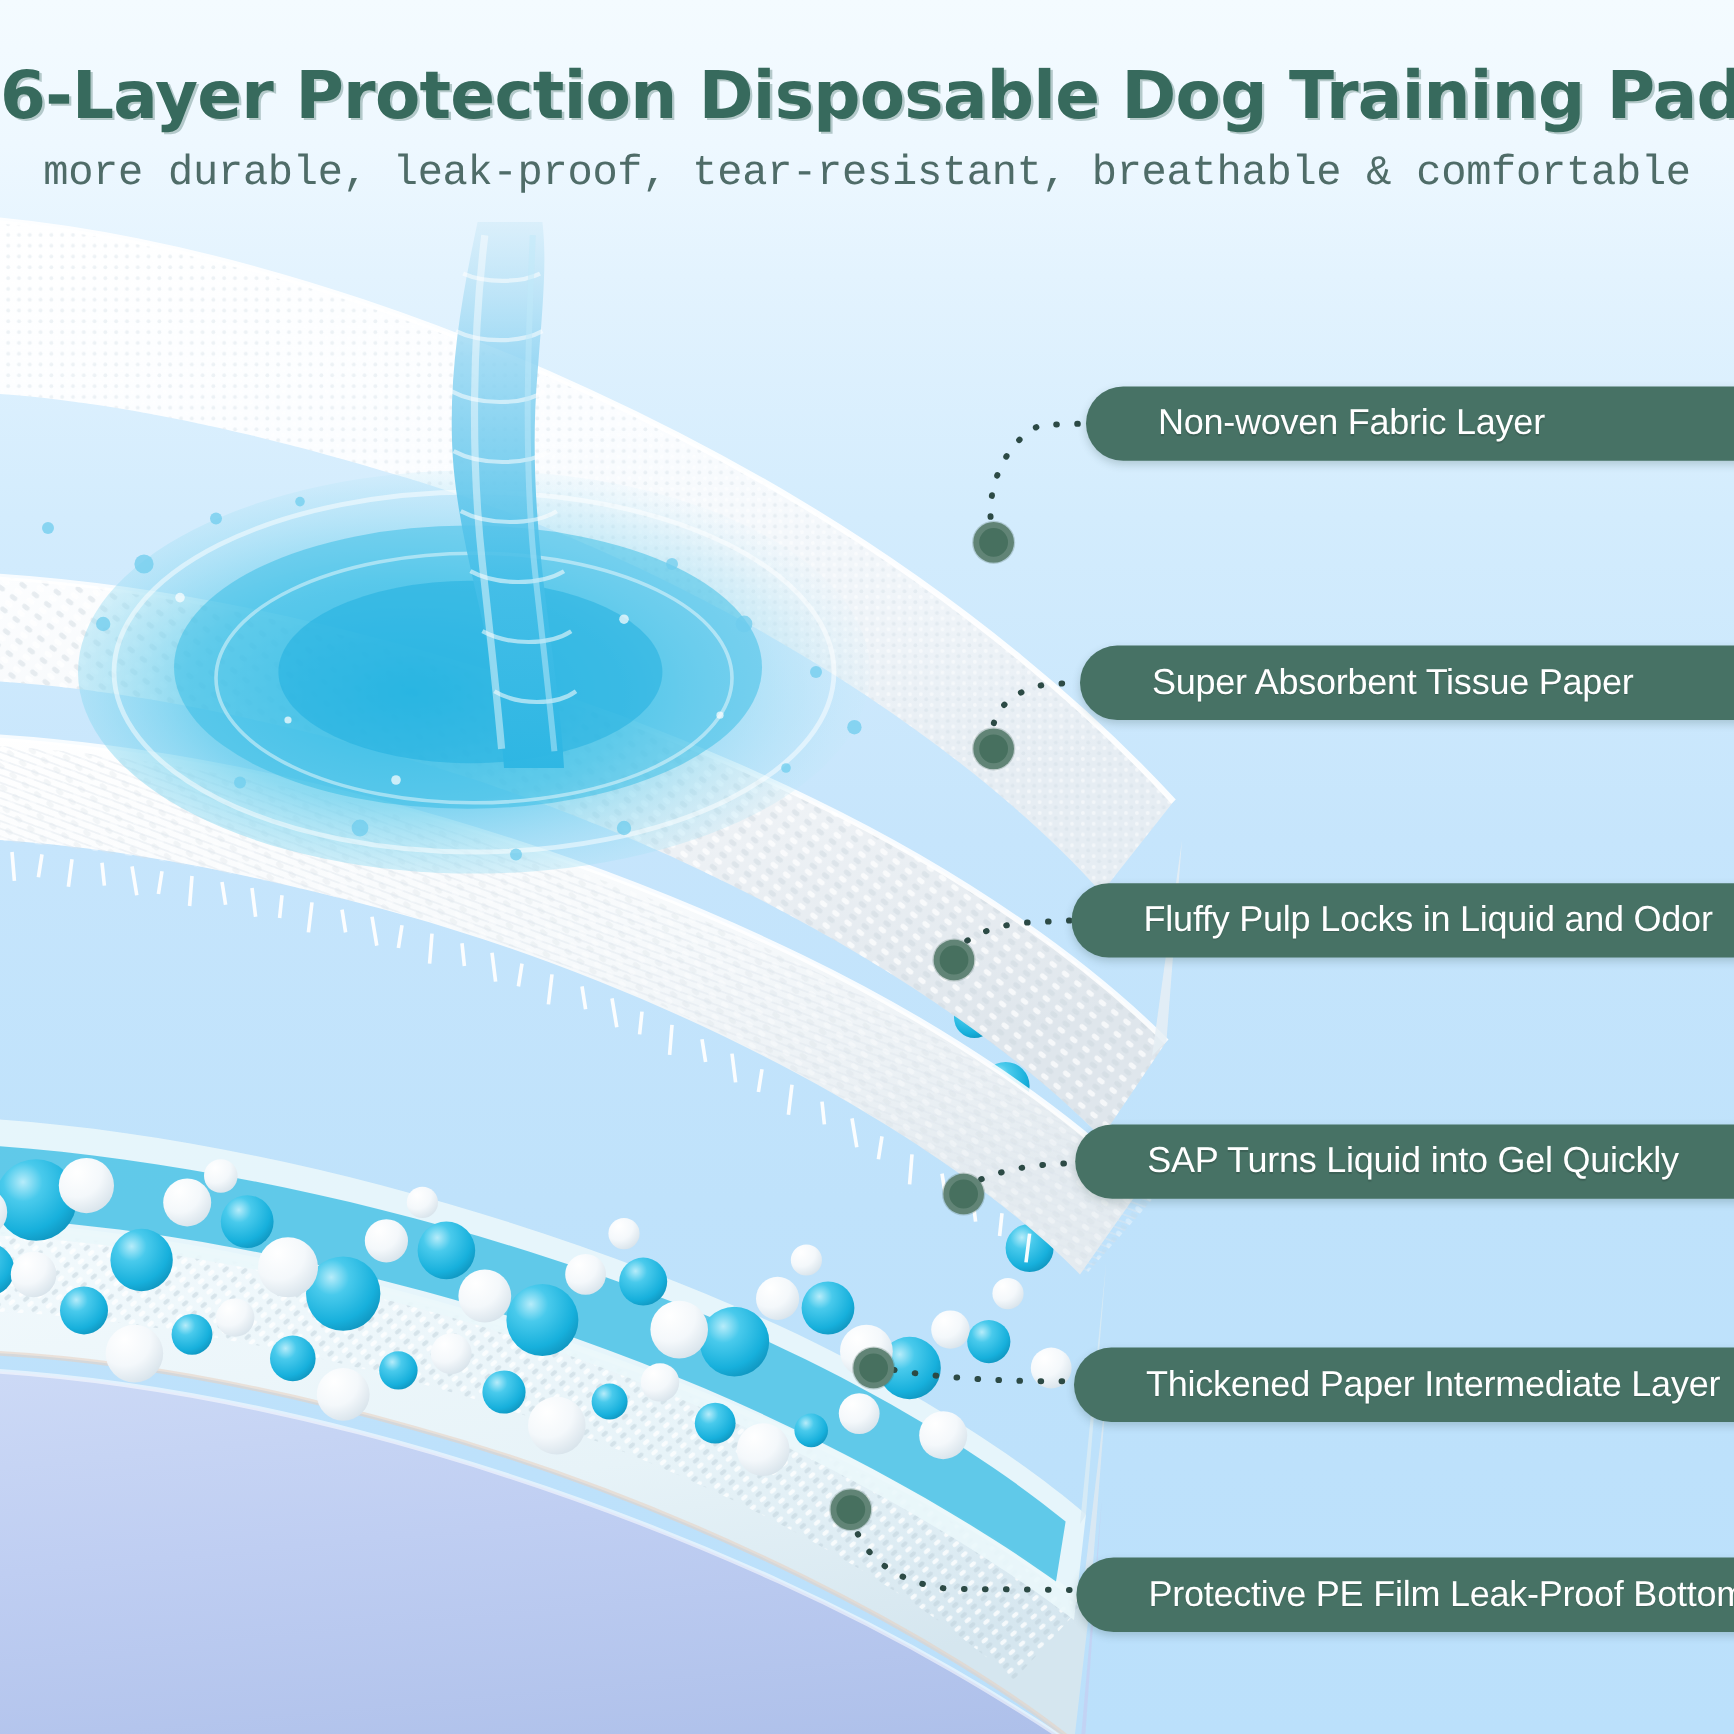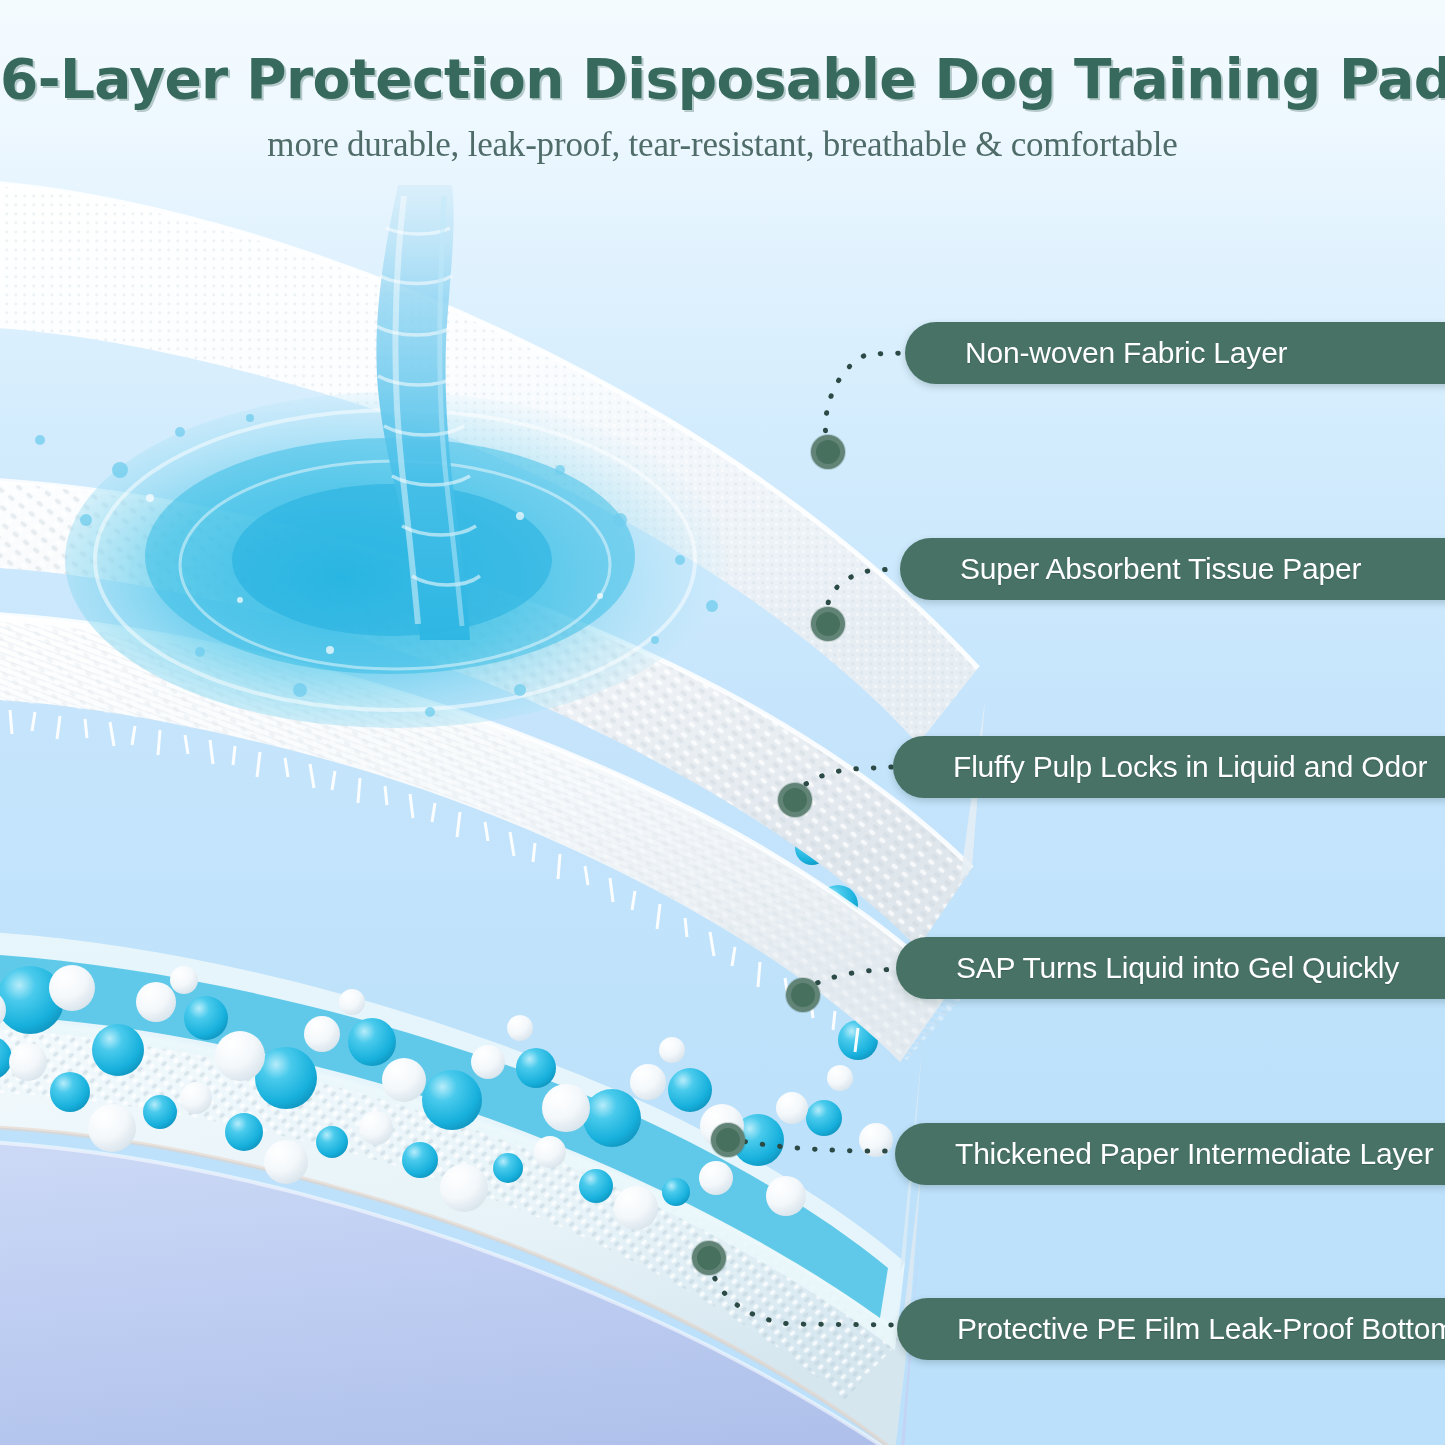--- a/index.html
+++ b/index.html
@@ -40,21 +40,21 @@
     line-height:1.0;
     letter-spacing:-0.6px;
     color:#376a5d;
     padding-top:52px;
     text-shadow:
        2px 2px 0 rgba(40,90,80,.30),
        0 1px 0 rgba(255,255,255,.55);
     white-space:nowrap;
   }
   .subtitle {
-    font-family:Liberation Serif, serif;
+    font-family:Liberation Mono, monospace;
     font-weight:400;
     font-size:35px;
     line-height:1.0;
     letter-spacing:-0.2px;
     color:#4f6c68;
     padding-top:20px;
     white-space:nowrap;
   }
 
   

